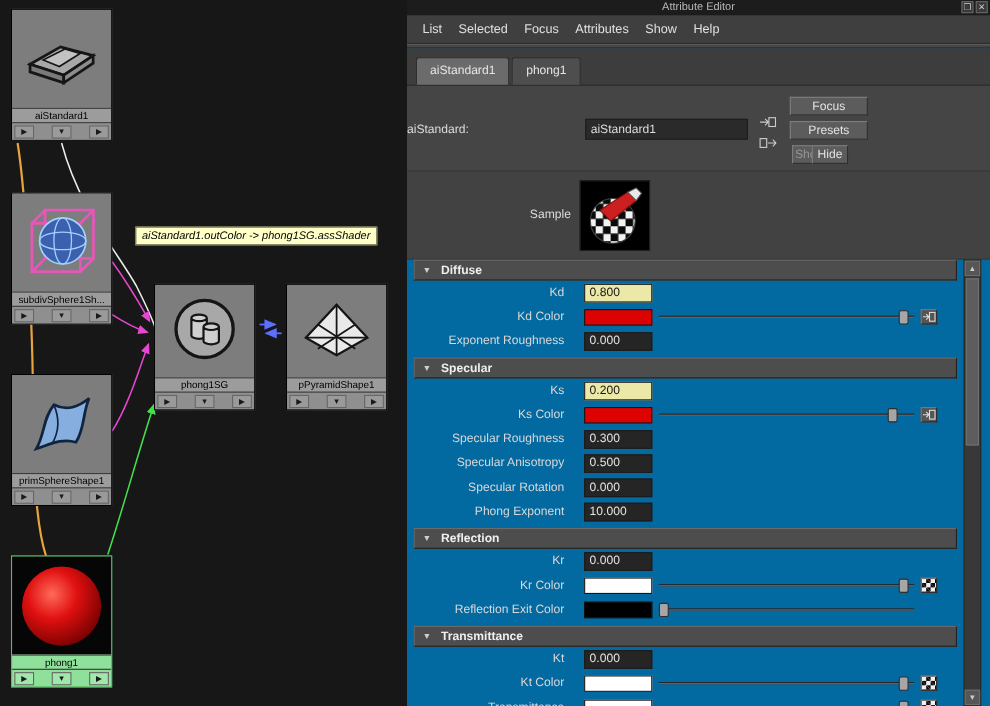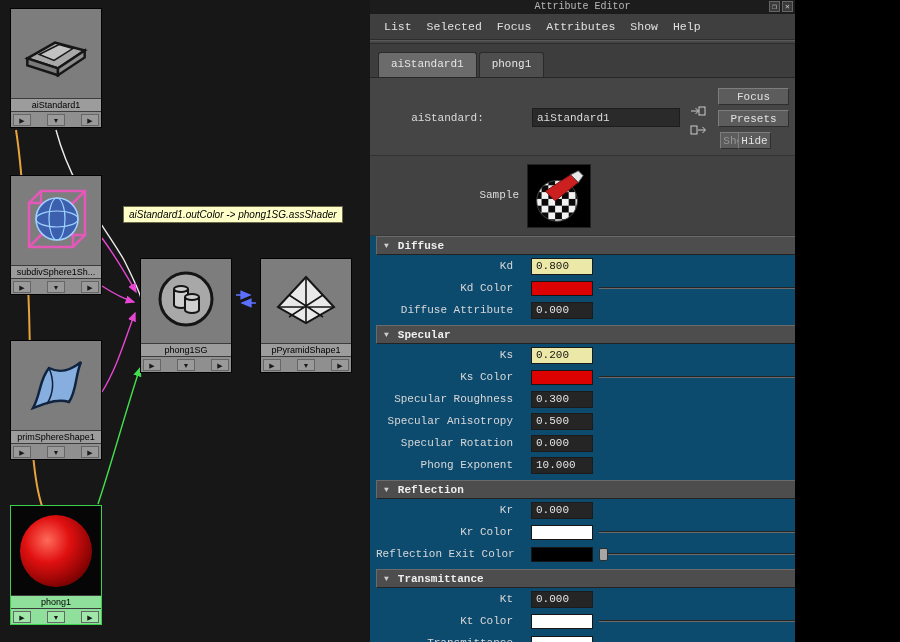--- a/index.html
+++ b/index.html
@@ -22,36 +22,36 @@
   .node.selected { border:1px solid #3ad24c; }
   .node.selected .node-icon { background:#060606; }
   .node.selected .node-label, .node.selected .node-footer { background:#8fe09a; }
   .node.selected .nbtn { background:#9fe8aa; }
   .sphere { width:72px; height:72px; border-radius:50%;
             background:radial-gradient(circle at 38% 35%, #ff6a5a 0%, #e01010 35%, #8f0404 68%, #3c0000 96%); }
   #tooltip { position:absolute; left:123px; top:206px; z-index:3; background:#ffffc8; color:#000;
              font-size:10px; line-height:15px; padding:0 5px; border:1px solid #6b6b4a; white-space:nowrap;font-style:italic; }
 
   
-  #editor { position:absolute; left:370px; top:0; width:425px; height:642px; background:#0c4a6e; overflow:hidden;font-family:Liberation Mono, monospace; }
+  #editor { position:absolute; left:370px; top:0; width:530px; height:642px; background:#0369a1; overflow:hidden; }
   .titlebar { position:relative; height:14px; background:#1c1c1c; color:#b9b9b9; font-size:10px;
               line-height:14px; text-align:center; }
   .winbtns { position:absolute; right:2px; top:1px; display:flex; gap:2px; }
   .winbtn { width:11px; height:11px; background:#3a3a3a; border:1px solid #666; color:#ccc; font-size:8px;
             line-height:9px; text-align:center; }
   .menubar { height:26px; background:#3f3f3f; display:flex; align-items:center; gap:15px; padding:0 0 0 14px;
              color:#e0e0e0; font-size:11.5px; border-bottom:1px solid #2d2d2d; }
   .menu-item { cursor:default; }
   .sep { height:4px; border-top:1px solid #5a5a5a; border-bottom:1px solid #2c2c2c; background:#464646; }
   .tabbar { height:34px; background:#3d3d3d; padding:8px 0 0 8px; border-bottom:1px solid #272727; display:flex; gap:2px; }
   .tab { height:25px; line-height:23px; padding:0 12px; font-size:11px; color:#e6e6e6; background:#4e4e4e;
          border:1px solid #2a2a2a; border-bottom:none; border-radius:3px 3px 0 0; }
   .tab.selected { background:#6b6b6b; }
   .header { position:relative; height:78px; background:#454545; border-bottom:1px solid #333; }
-  .hlabel { position:absolute; left:0; top:34px; width:155px; text-align:center; font-size:11px; color:#dcdcdc; }
+  .hlabel { position:absolute; left:0; top:34px; width:155px; text-align:left; font-size:11px; color:#dcdcdc; }
   .hfield { position:absolute; left:162px; top:30px; width:148px; height:19px; background:#2a2a2a; color:#ddd;
             font-size:11px; border:1px solid #1d1d1d; padding:0 4px; font-family:inherit; }
   .iconbtn { position:absolute; width:20px; height:15px; display:flex; align-items:center; justify-content:center; }
   .ib1 { left:318px; top:25px; } .ib2 { left:318px; top:44px; }
   .hbtn { position:absolute; height:17px; background:#5c5c5c; color:#e2e2e2; font-size:11px; font-family:inherit;
           border:1px solid; border-color:#7d7d7d #2e2e2e #2e2e2e #7d7d7d; }
   .hbtn.focus   { left:348px; top:10px; width:71px; }
   .hbtn.presets { left:348px; top:32px; width:71px; }
   .hbtn.show    { left:350px; top:54px; width:33px; color:#969696; }
   .hbtn.hide    { left:368px; top:54px; width:33px; }
@@ -308,21 +308,21 @@
             <span class="shandle" style="left: 96%;"></span>
           </span>
           <span class="rowbtn">
             <svg width="12" height="10" viewBox="0 0 12 10">
               <rect x="6" y="1" width="5" height="8" fill="none" stroke="#dddddd"></rect>
               <path d="M0 5 H5 M3 2.5 L5.5 5 L3 7.5" stroke="#dddddd" fill="none"></path>
             </svg>
           </span>
         </div>
         <div class="row">
-          <span class="rlabel">Diffuse Attribute</span>
+          <span class="rlabel">Exponent Roughness</span>
           <span class="field">0.000</span>
         </div>
       </div>
 
       <div class="section">
         <div class="sechead">
           <span class="arrow">▼</span>
           <span class="sectitle">Specular</span>
         </div>
         <div class="row">

